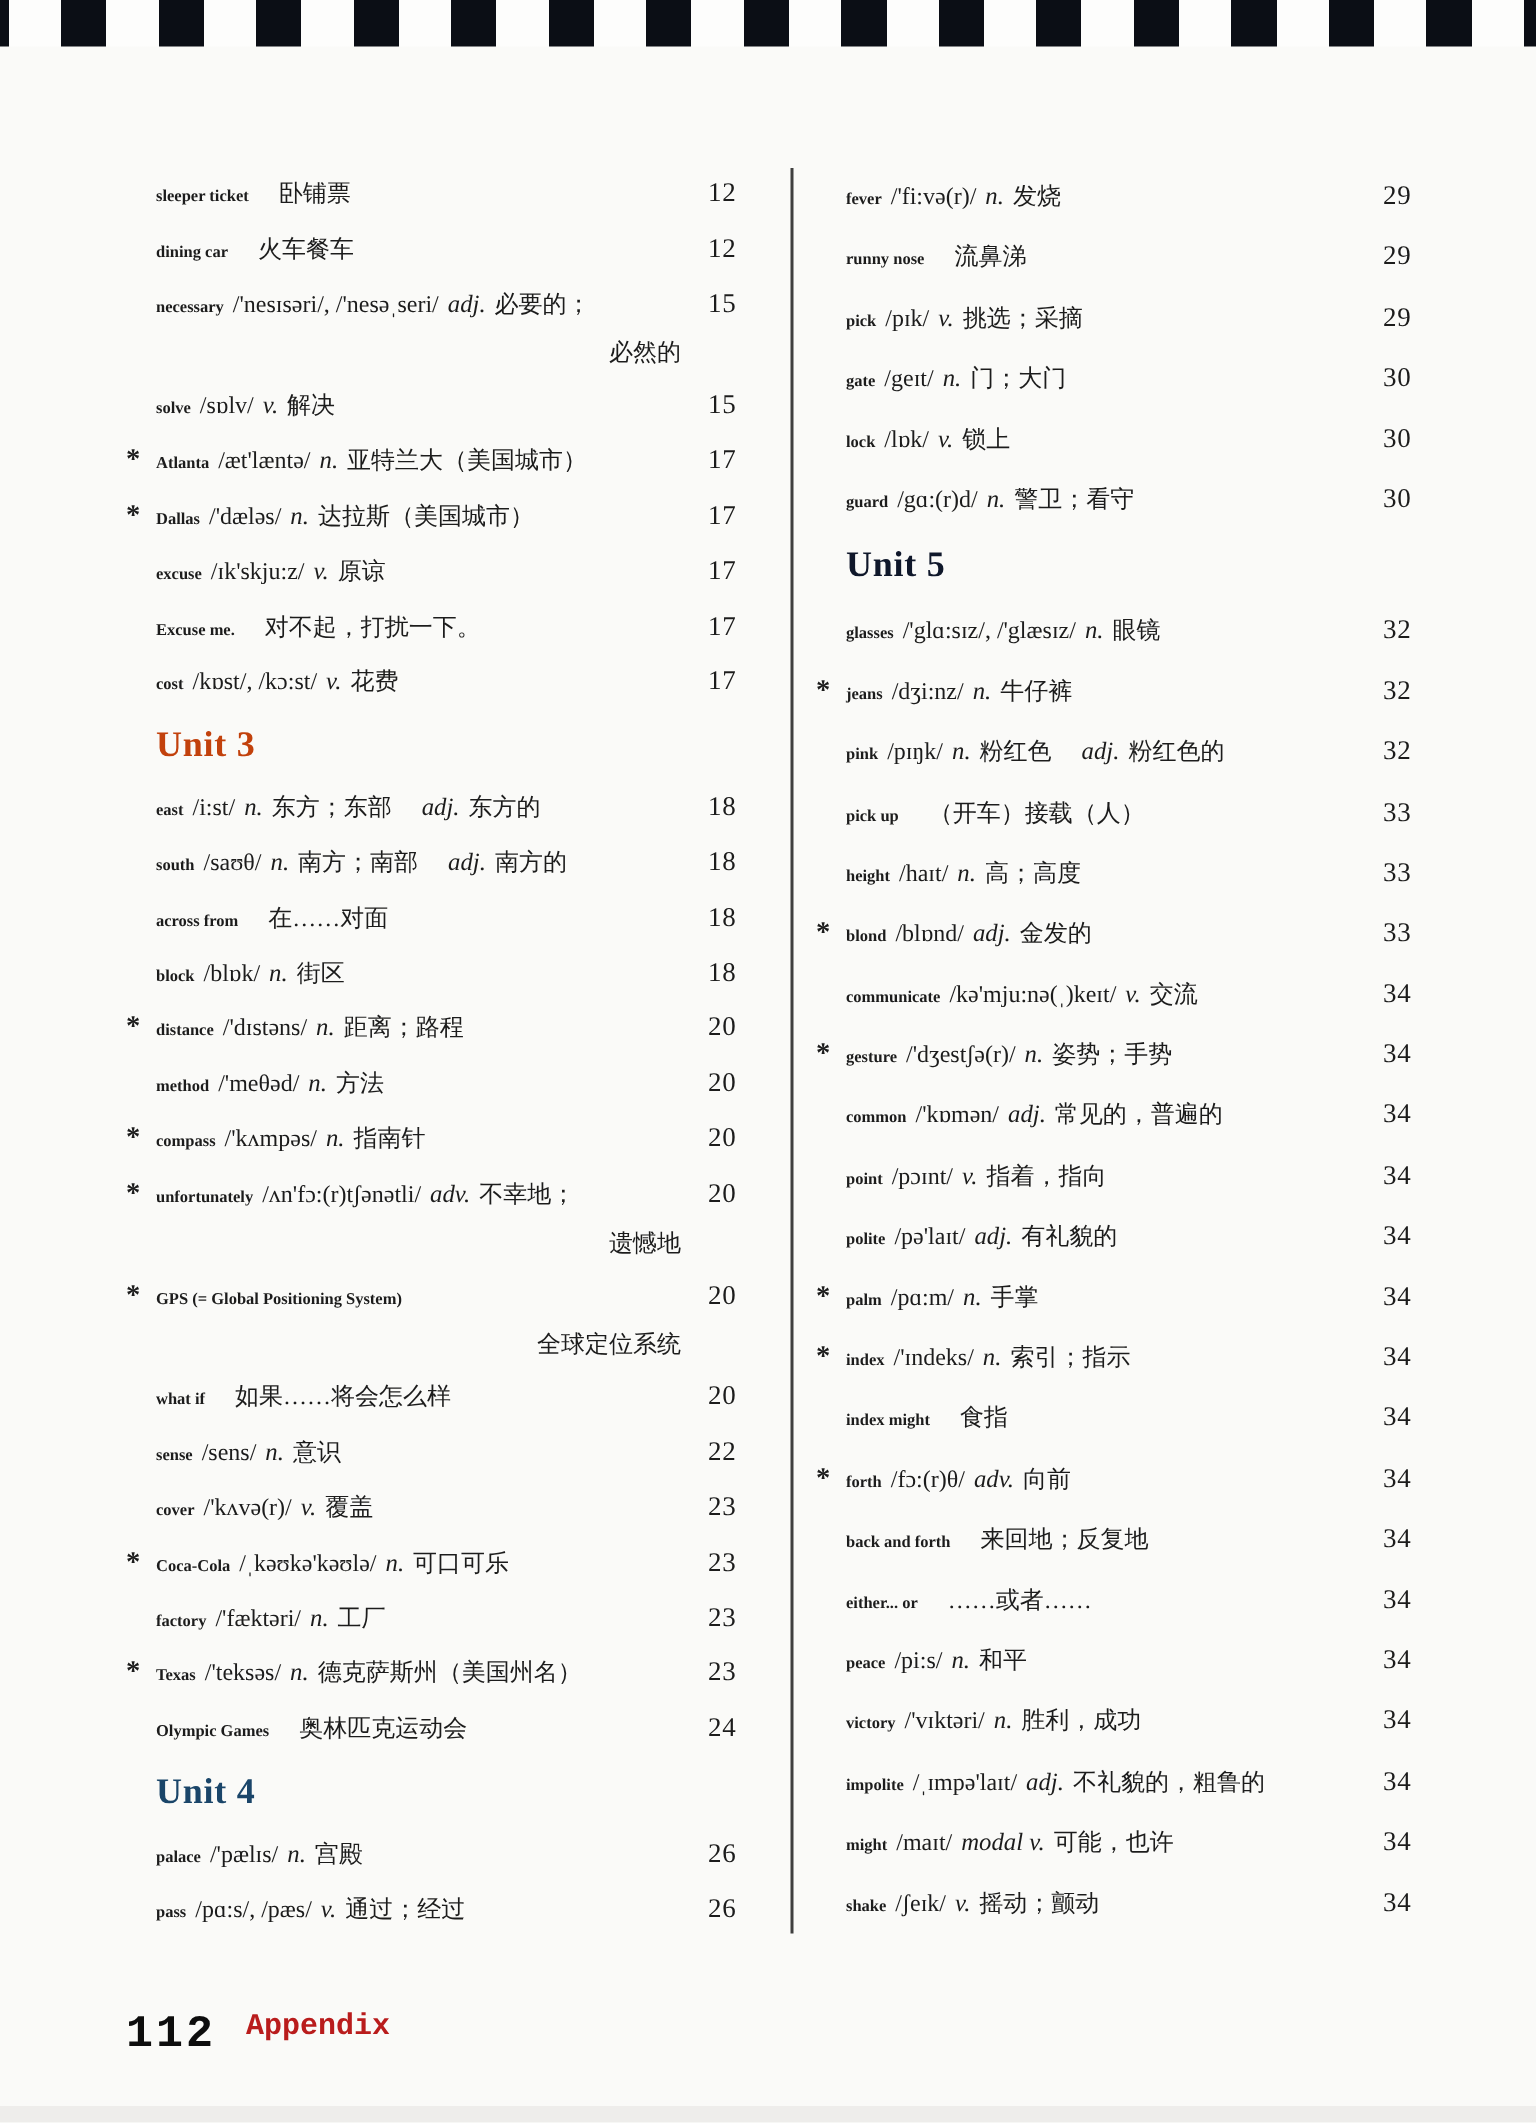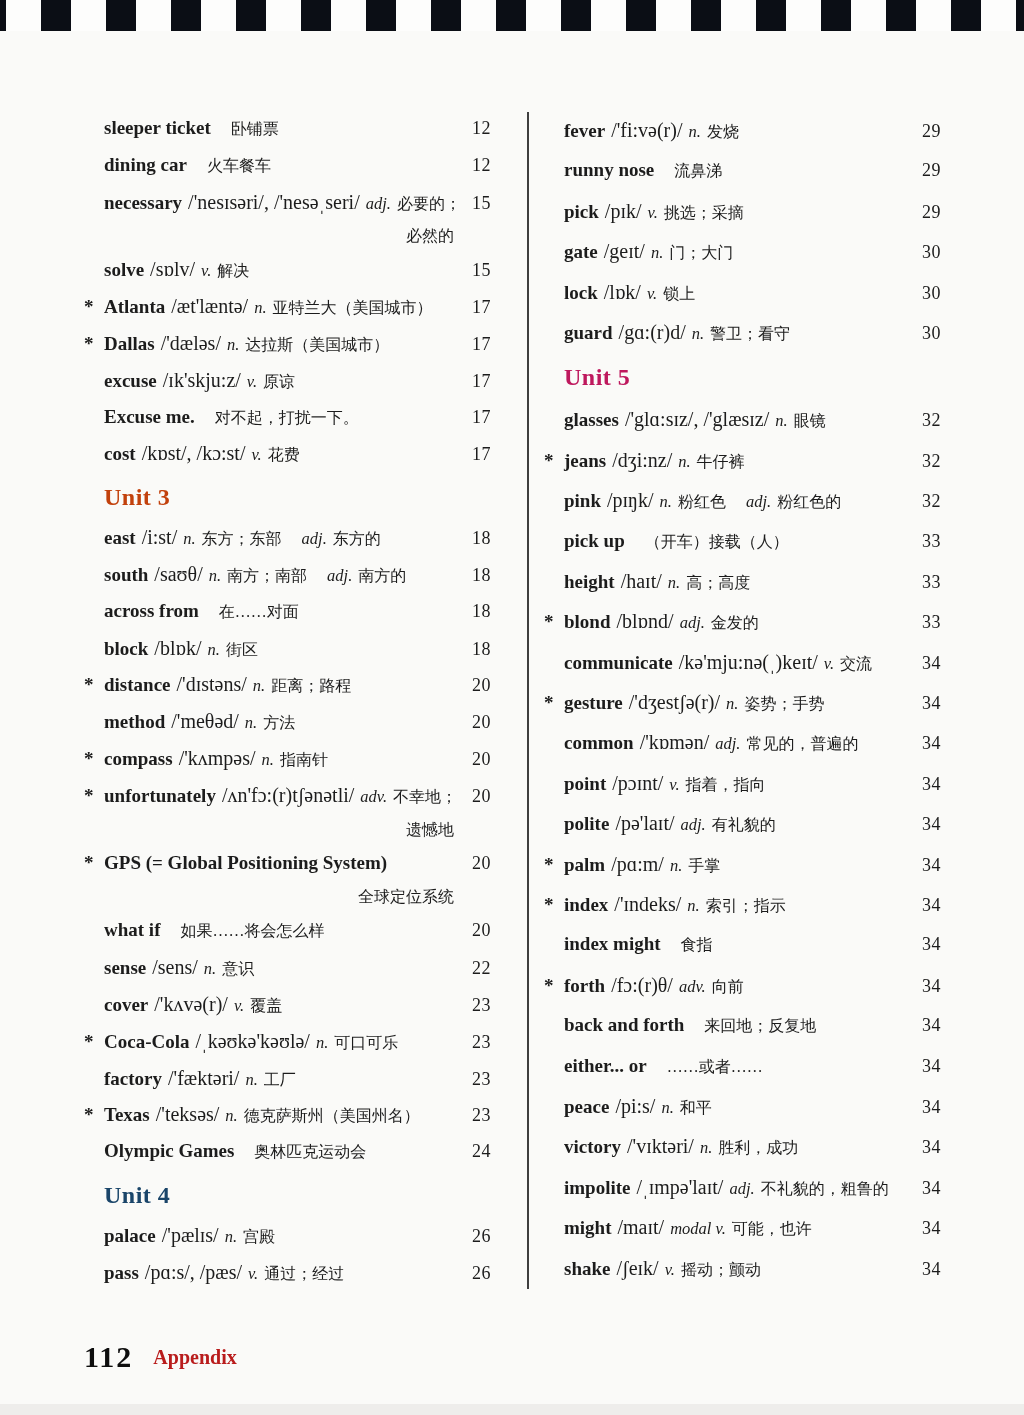--- a/index.html
+++ b/index.html
@@ -23,31 +23,31 @@
   .col{min-width:0;}
   .col-left{width:428px;}
   .divider{width:2px;background:#3f3f3f;margin:2px 15px 2px 15px;}
   .col-right{flex:1;}
   .entry{display:flex;align-items:baseline;white-space:nowrap;}
   .col-left .entry{height:36.8px;line-height:36.8px;}
   .col-right .entry{height:40.4px;line-height:40.4px;}
   .star{flex:none;width:20px;font-weight:700;font-size:19px;}
   .body{flex:1;min-width:0;overflow:visible;}
   .page{flex:none;width:40px;text-align:left;font-size:18px;letter-spacing:.5px;}
-  .word{font-weight:700;font-size:19px;margin-right:6px;}
-  .phon{font-size:20px;margin-right:6px;}
+  .word{font-weight:700;font-size:11px;margin-right:6px;}
+  .phon{font-size:16px;margin-right:6px;}
   .pos{font-style:italic;font-size:16.5px;margin-right:6px;}
   .cn{font-size:16px;margin-right:6px;}
   .gap{display:inline-block;width:14px;}
   .cont{height:31px;line-height:31px;text-align:right;padding-right:58px;font-size:16px;}
   .unit{height:47px;line-height:50px;padding-left:20px;font-weight:700;font-size:24px;letter-spacing:.5px;}
   .footer{
     position:absolute;left:84px;top:1340px;
-    display:flex;align-items:center;gap:20px;
-    font-family:Liberation Serif, serif;
+    display:flex;align-items:flex-start;gap:20px;
+    font-family:Liberation Mono, monospace;
   }
   .footer .num{font-size:30px;font-weight:700;letter-spacing:2px;color:#0d0d0d;}
   .footer .lbl{font-size:20px;font-weight:700;color:#b91c1c;}
   .page-bottom{position:absolute;bottom:0;left:0;width:100%;height:11px;background:#eeedeb;}
 </style>
 </head>
 <body>
 
 <div class="binding"></div>
 
@@ -219,21 +219,21 @@
       <div class="entry">
         <span class="star"></span>
         <span class="body"><span class="word">lock</span><span class="phon">/lɒk/</span><span class="pos">v.</span><span class="cn">锁上</span></span>
         <span class="page">30</span>
       </div>
       <div class="entry">
         <span class="star"></span>
         <span class="body"><span class="word">guard</span><span class="phon">/gɑ:(r)d/</span><span class="pos">n.</span><span class="cn">警卫；看守</span></span>
         <span class="page">30</span>
       </div>
-      <div class="unit" style="color: #be185d;">Unit 5</div>
+      <div class="unit" style="color: #0f172a;">Unit 5</div>
       <div class="entry">
         <span class="star"></span>
         <span class="body"><span class="word">glasses</span><span class="phon">/'glɑ:sɪz/, /'glæsɪz/</span><span class="pos">n.</span><span class="cn">眼镜</span></span>
         <span class="page">32</span>
       </div>
       <div class="entry">
         <span class="star">*</span>
         <span class="body"><span class="word">jeans</span><span class="phon">/dʒi:nz/</span><span class="pos">n.</span><span class="cn">牛仔裤</span></span>
         <span class="page">32</span>
       </div>

